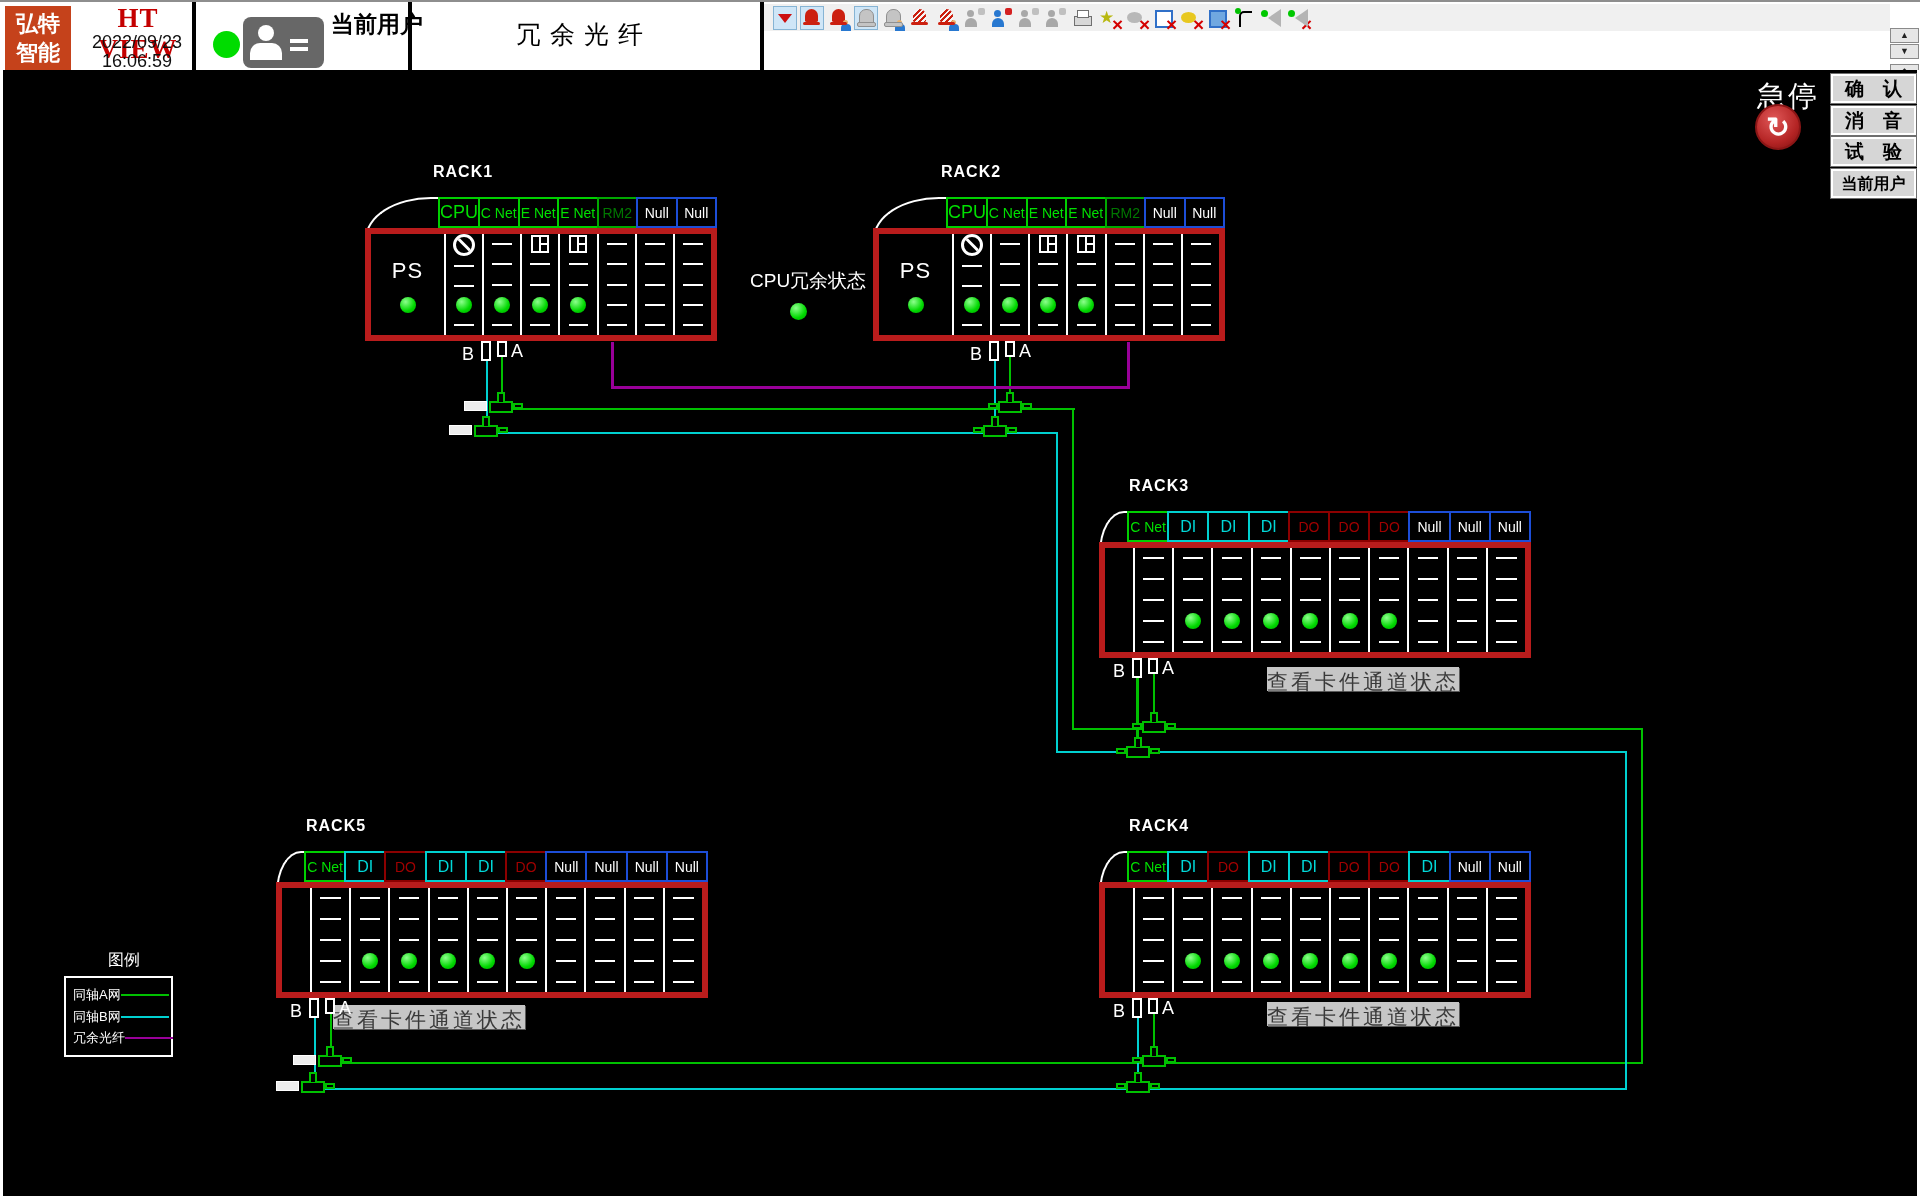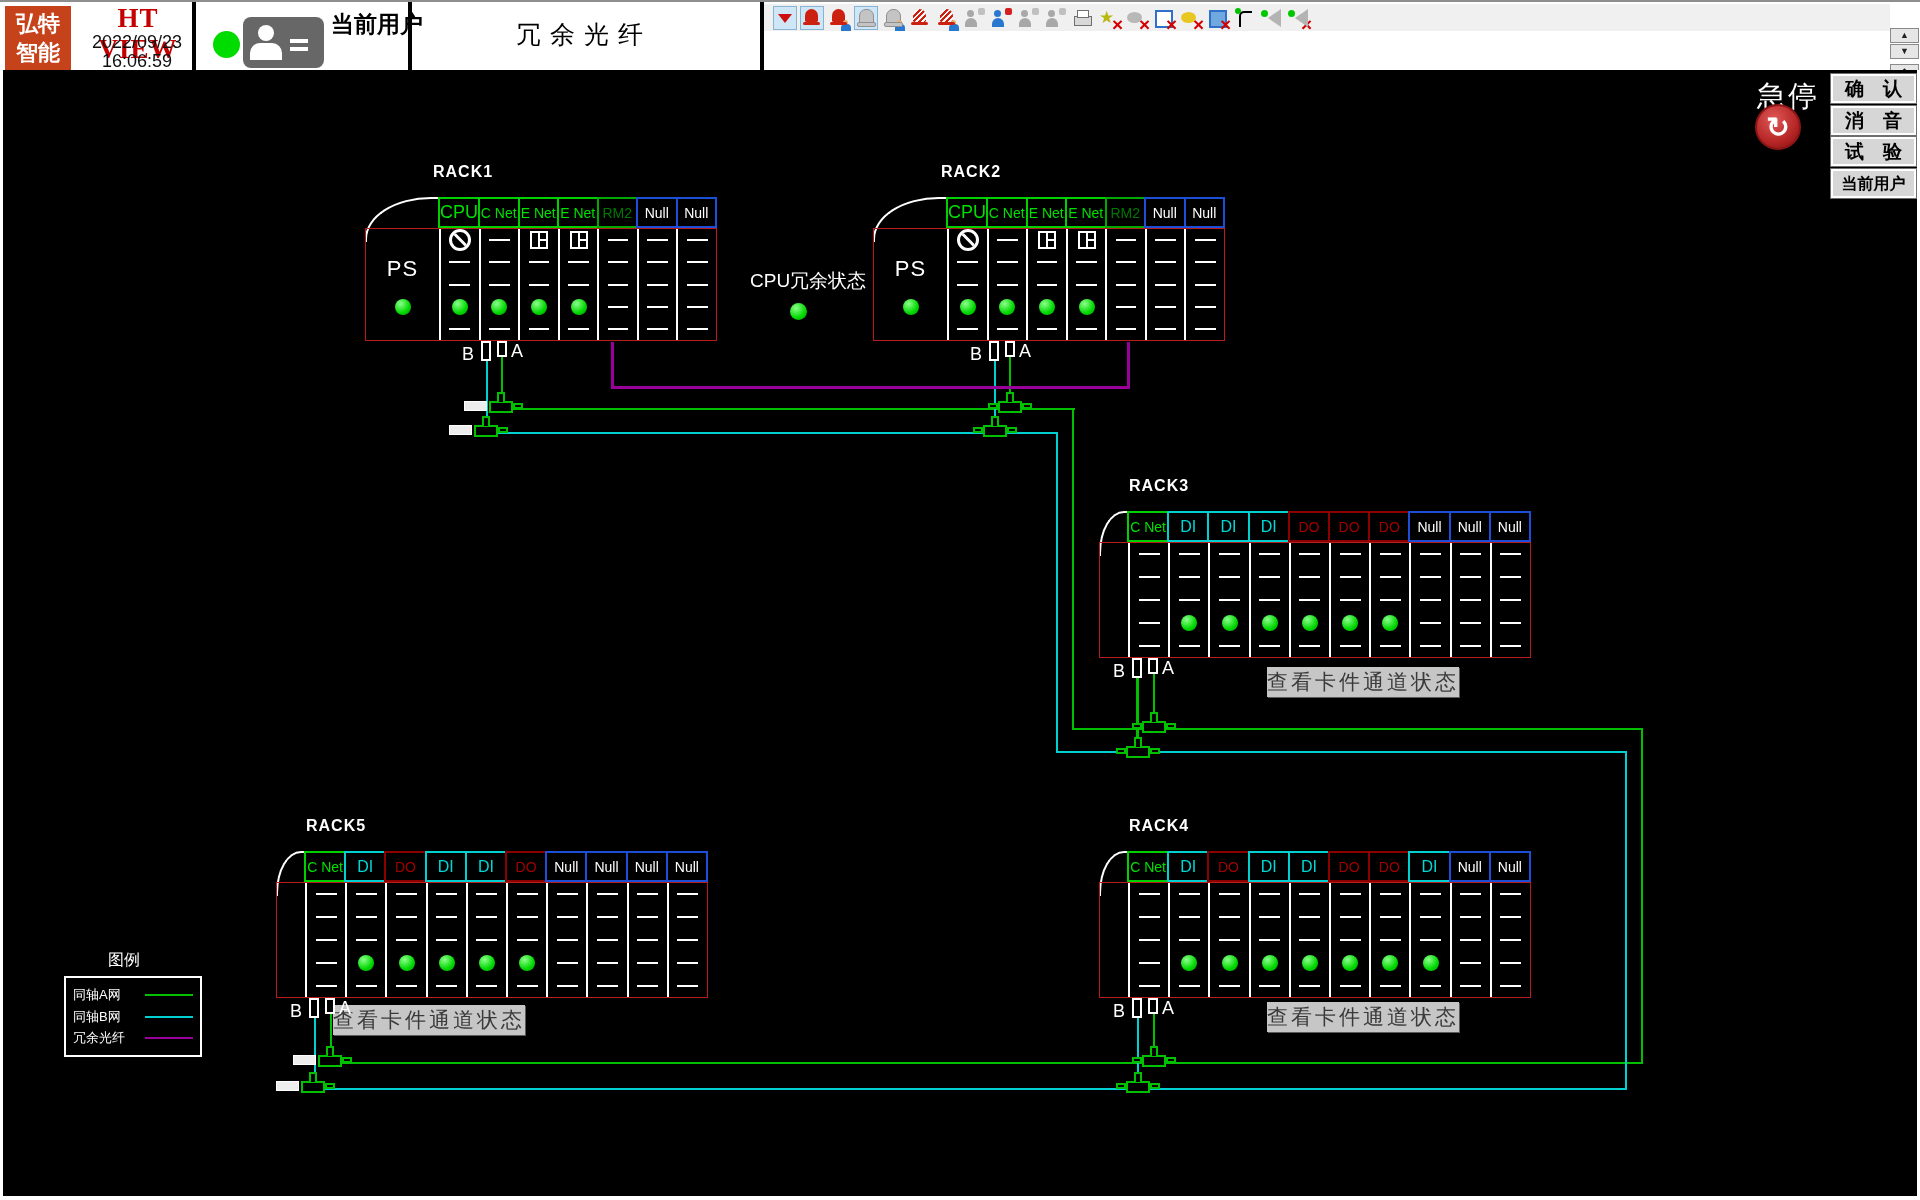--- a/index.html
+++ b/index.html
@@ -65,21 +65,21 @@
 .rklabel{position:absolute;color:#fff;font-size:16px;font-weight:600;letter-spacing:1px}
 .arc{position:absolute;border-top:2px solid #fff;border-left:2px solid #fff}
 .rhdr{position:absolute;display:flex}
 .hc{flex:1;margin-left:-2px;border:2px solid #1d4ed8;display:flex;align-items:center;justify-content:center;color:#fff;font-size:14px;white-space:nowrap}
 .hc:first-child{margin-left:0}
 .hc.cpu{border-color:#00d000;color:#00e000;font-size:18px}
 .hc.cnet,.hc.enet{border-color:#00d000;color:#00e000}
 .hc.rm2{border-color:#00a800;color:#007800}
 .hc.di{border-color:#00d0d0;color:#00d8d8;font-size:16px}
 .hc.do{border-color:#8c0000;color:#a00000;font-size:14px}
-.rbody{position:absolute;border:1px solid #b91c1c;display:flex}
+.rbody{position:absolute;border:6px solid #b91c1c;display:flex}
 .lsec{position:relative}
 .slot{flex:1;border-left:2px solid #fff;display:flex;flex-direction:column}
 .srow{flex:1;display:flex;align-items:center;justify-content:center}
 .dash{width:55%;height:2px;background:#fff}
 .led{width:16px;height:16px;border-radius:50%;background:radial-gradient(circle at 35% 30%,#8cff8c,#00d800 60%,#00a000)}
 .ps-label{position:absolute;left:0;right:0;top:24%;text-align:center;color:#fff;font-size:22px;letter-spacing:1px}
 .lsec-led{position:absolute;left:50%;top:70%;transform:translate(-50%,-50%)}
 .icpu{width:22px;height:22px;border:3px solid #fff;border-radius:50%;position:relative;overflow:hidden}
 .icpu::before{content:'';position:absolute;left:-3px;top:7px;width:24px;height:3px;background:#fff;transform:rotate(45deg)}
 .ienet{width:18px;height:18px;border:2px solid #fff;position:relative}
@@ -95,23 +95,23 @@
 .ts-top{position:absolute;left:6px;top:-11px;width:8px;height:10px;border:2px solid #00c000;border-bottom:none;background:#000}
 .ts-left{position:absolute;left:-12px;top:0;width:10px;height:6px;border:2px solid #00c000;background:#000}
 .ts-right{position:absolute;right:-12px;top:0;width:10px;height:6px;border:2px solid #00c000;background:#000}
 .term{position:absolute;left:-27px;top:-2px;width:23px;height:10px;background:#ededed;border:1px solid #fff}
 .pstub{position:absolute;width:10px;border:2px solid #fff;background:#000;z-index:3}
 .plabel{position:absolute;color:#fff;font-size:18px;z-index:3}
 
 
 .cpur-label{position:absolute;color:#fff;font-size:19px}
 .cpur-led{position:absolute;width:17px;height:17px;border-radius:50%;background:radial-gradient(circle at 35% 30%,#8cff8c,#00d800 60%,#00a000)}
-.chbtn{position:absolute;width:192px;height:30px;background:#c6c6c6;color:#3a3a3a;font-family:Liberation Sans, sans-serif;font-size:21px;letter-spacing:3px;text-align:left;line-height:30px;box-shadow:1px 1px 0 #5a5a5a;white-space:nowrap}
+.chbtn{position:absolute;width:192px;height:24px;background:#c6c6c6;color:#3a3a3a;font-family:Liberation Sans, sans-serif;font-size:21px;letter-spacing:3px;text-align:left;line-height:30px;box-shadow:1px 1px 0 #5a5a5a;white-space:nowrap}
 .legend-title{position:absolute;left:64px;top:950px;width:120px;text-align:center;color:#fff;font-size:16px}
-.legend-box{position:absolute;left:64px;top:976px;width:138px;height:81px;border:2px solid #fff;display:flex;flex-direction:column;justify-content:space-evenly;padding:4px 7px}
+.legend-box{position:absolute;left:64px;top:976px;width:109px;height:81px;border:2px solid #fff;display:flex;flex-direction:column;justify-content:space-evenly;padding:4px 7px}
 .lg-row{display:flex;align-items:center;justify-content:space-between}
 .lg-label{color:#fff;font-size:13px;white-space:nowrap}
 .lg-line{width:48px;height:2px;flex:0 0 48px}
 </style>
 </head>
 <body>
 
 <div class="topbar">
   <div class="logo">
     <div>弘特</div>

